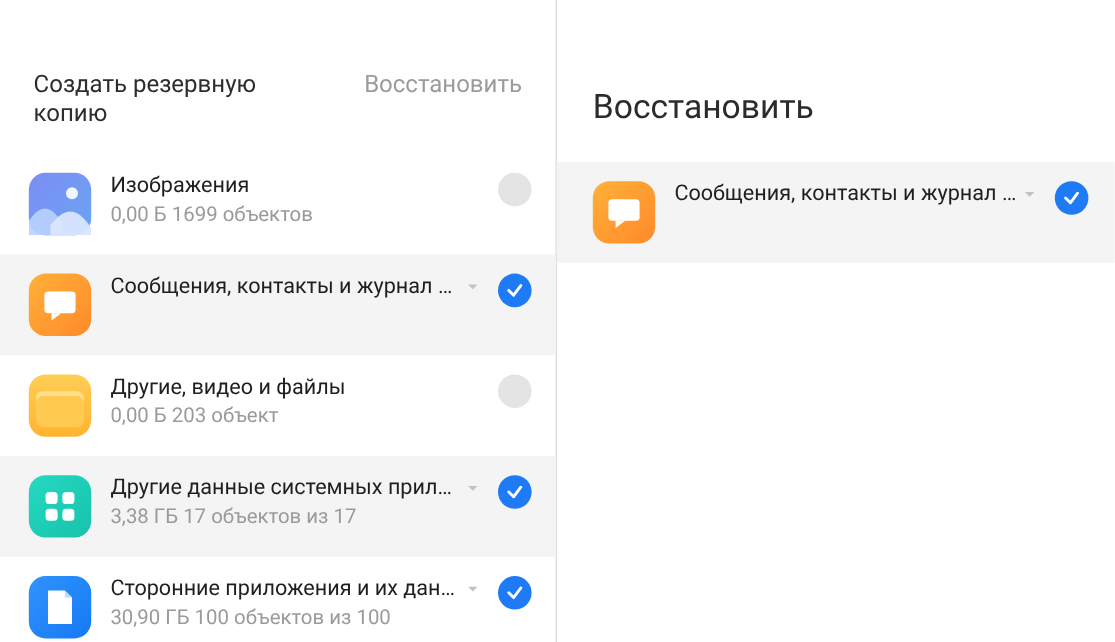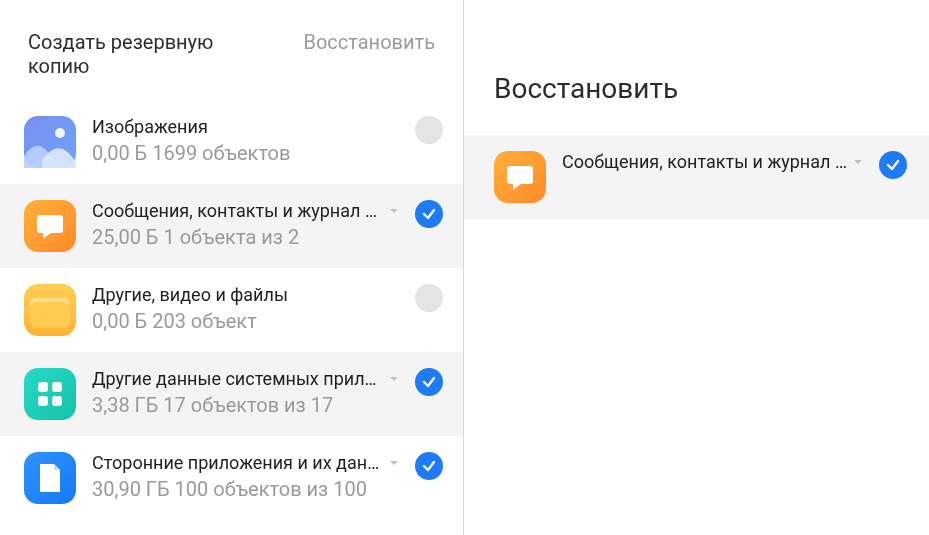--- a/index.html
+++ b/index.html
@@ -28,20 +28,21 @@
     
     .tabs {
       display: flex;
       gap: 24px;
       padding: 30px 28px 22px 28px;
     }
     .tab {
       font-size: 20px;
       color: #9b9b9b;
       cursor: pointer;
+      margin-top: 28px;
     }
     .tab.active {
       color: #2d2d2d;
     }
 
     
     .item {
       display: flex;
       padding: 16px 20px 16px 24px;
       gap: 16px;
@@ -74,21 +75,21 @@
       color: #1f1f1f;
       white-space: nowrap;
       overflow: hidden;
       text-overflow: ellipsis;
     }
     .caret {
       flex-shrink: 0;
       color: #bdbdbd;
     }
     .item-sub {
-      font-size: 20px;
+      font-size: 17px;
       color: #9a9a9a;
     }
     .check {
       width: 28px;
       height: 28px;
       border-radius: 14px;
       flex-shrink: 0;
       display: flex;
       align-items: center;
       justify-content: center;
@@ -137,21 +138,20 @@
           <path d="M8 22 L8 28 L16 22 Z" fill="#fff"></path>
         </svg>
     </div>
     <div class="text-col">
       <div class="title-row">
         <span class="item-title">Сообщения, контакты и журнал в…</span>
         <svg class="caret" width="10" height="10" viewBox="0 0 10 10">
             <path d="M1 3 L5 7 L9 3 Z" fill="#c2c2c2"></path>
           </svg>
       </div>
-      <span class="item-sub">25,00 Б  1 объекта из 2</span>
     </div>
     <div class="check on">
       <svg width="16" height="16" viewBox="0 0 16 16">
           <path d="M3 8 L7 12 L13 4" stroke="#fff" stroke-width="2.4" fill="none" stroke-linecap="round" stroke-linejoin="round"></path>
         </svg>
     </div>
   </div>
 
   <div class="item">
     <div class="icon-box" style="background:linear-gradient(180deg,#ffce55,#ffb330);">

